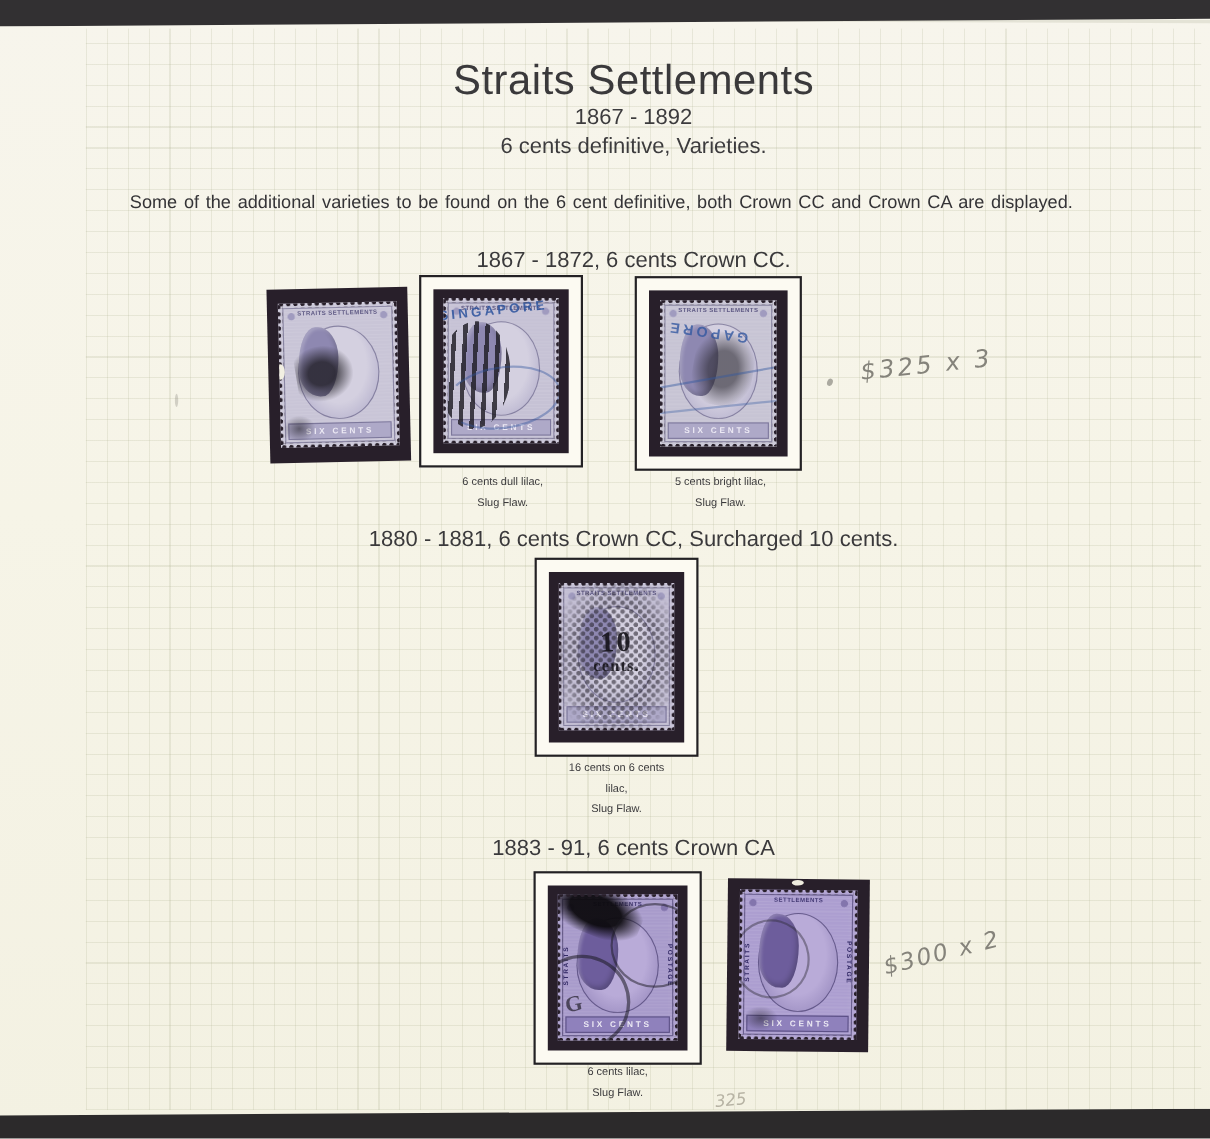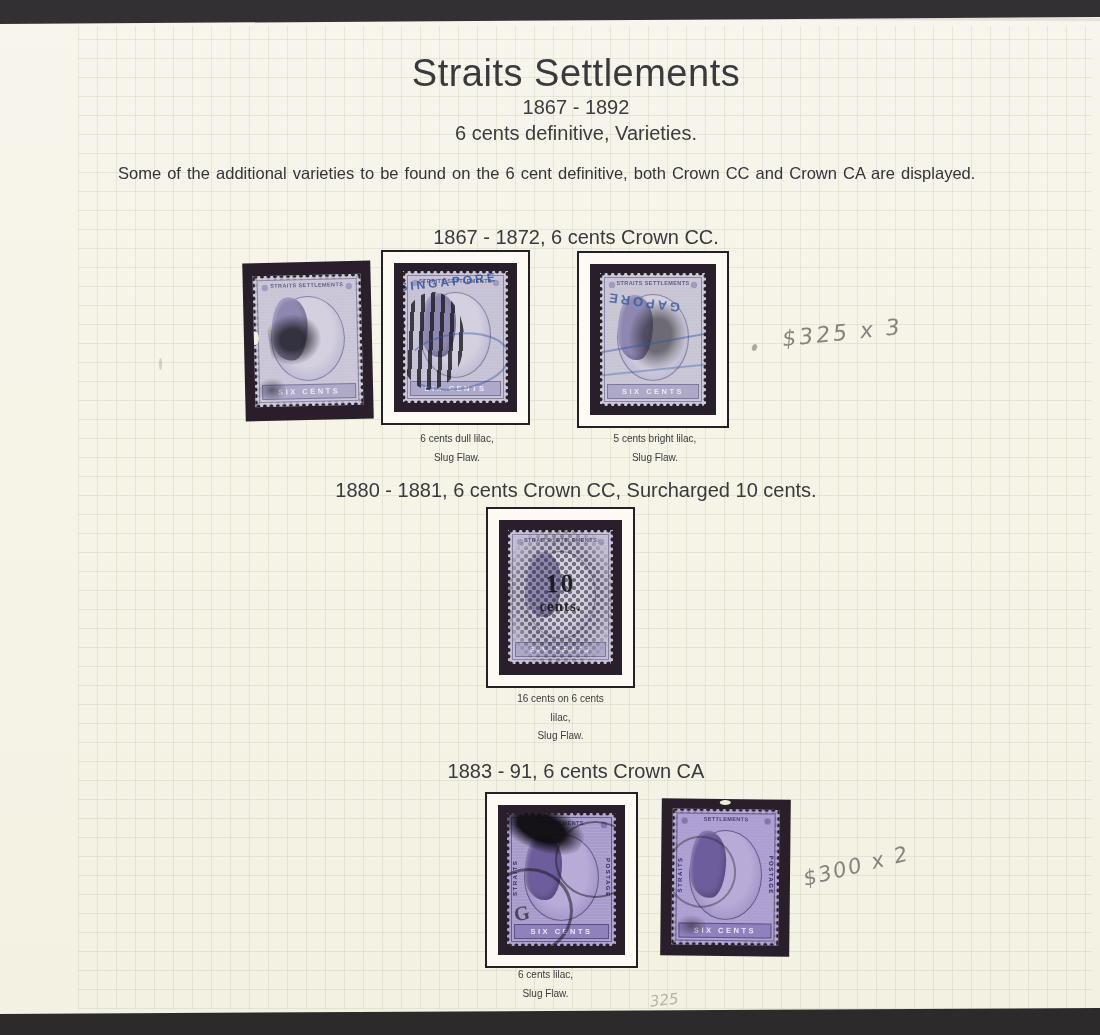--- a/index.html
+++ b/index.html
@@ -20,21 +20,21 @@
   .scan-top{top:0; height:26px; background:#323032;
     clip-path:polygon(0 0,1100px 0,1100px 17px,0 24px);}
   .scan-top-edge{position:absolute; top:17px; left:540px; width:560px; height:3px;
     background:rgba(225,223,210,.85); z-index:39; transform:rotate(.25deg);}
   .scan-bottom{bottom:0; height:30px; background:#2c2a2b;
     clip-path:polygon(0 9px,1100px 3px,1100px 30px,0 30px);}
 
   .centered{position:absolute; left:50px; width:1052px; text-align:center;}
   h1{margin:0; font-size:38px; font-weight:400; letter-spacing:.5px; color:#3a393b; line-height:42px;}
   .sub{font-size:20px; line-height:26px; color:#3c3b3d;}
-  .intro{position:absolute; left:88px; top:163px; width:948px; margin:0;
+  .intro{position:absolute; left:88px; top:174px; width:948px; margin:0;
     font-size:16.5px; line-height:20.5px; text-align:justify; text-indent:30px; color:#343336;
     word-spacing:1.5px;}
   .sec-heading{font-size:20px; color:#3a393b;}
 
   .caption{position:absolute; text-align:center; font-size:10px; line-height:18.5px; color:#3c3b3d;}
 
   
   .mount{position:absolute; background:#fcfaf2; border:2px solid #232124; box-sizing:border-box; z-index:2;}
   .backing{position:absolute; inset:11px; background:#281f2a;}
   .loose-backing{position:absolute; background:#281f2a; z-index:2;}
@@ -294,21 +294,21 @@
       <div class="band-bottom">SIX CENTS</div>
       <div class="cf-circ"></div>
       <div class="cf-smudge"></div>
       <div class="perf pt"></div>
       <div class="perf pb"></div>
       <div class="perf pl"></div>
       <div class="perf pr"></div>
     </div>
   </div>
 
-  <div class="caption" style="left:458px;top:966px;width:175px">
+  <div class="caption" style="left:474px;top:966px;width:175px">
     <div>6 cents lilac,</div>
     <div>Slug Flaw.</div>
   </div>
 
   <div class="pencil note2">$300 x 2</div>
   <div class="pencil note3">325</div>
 
   <div class="scan-top-edge"></div>
   <div class="scan-band scan-top"></div>
   <div class="scan-band scan-bottom"></div>

